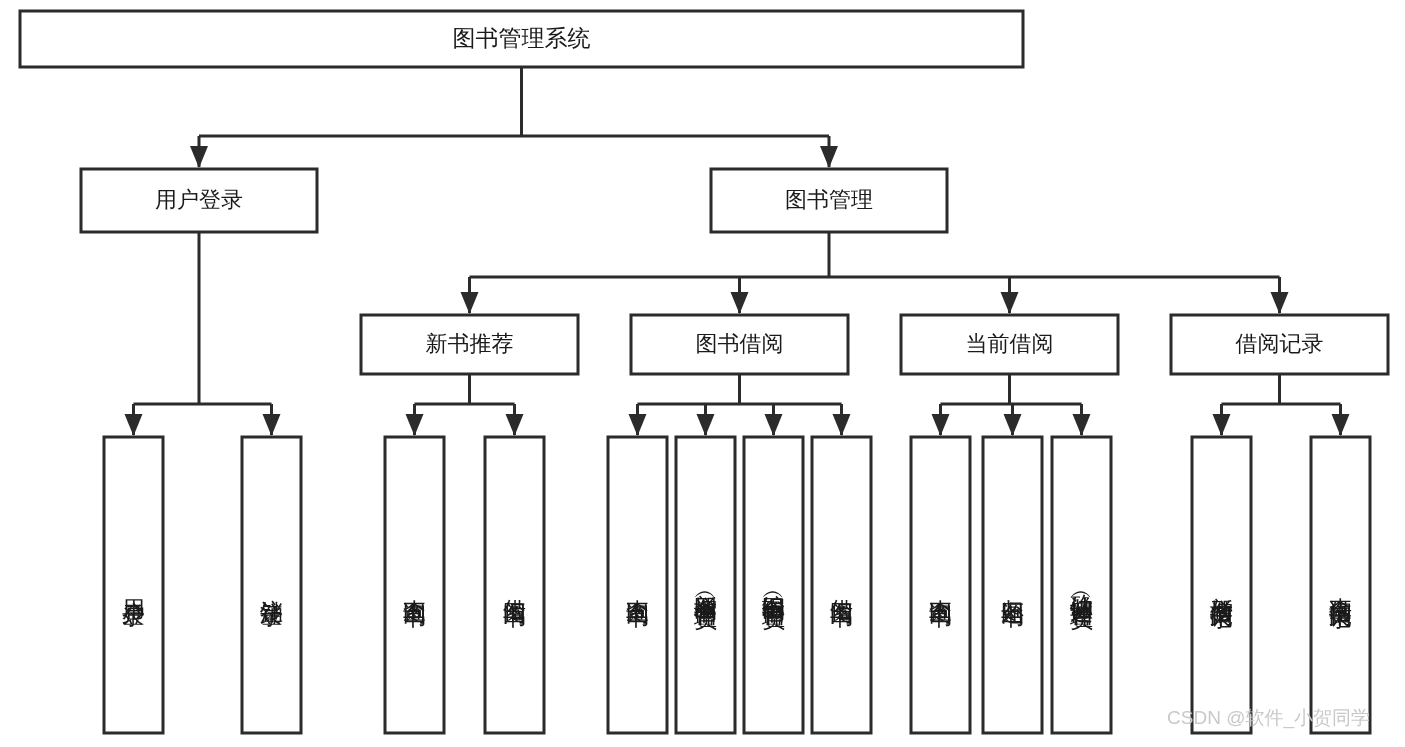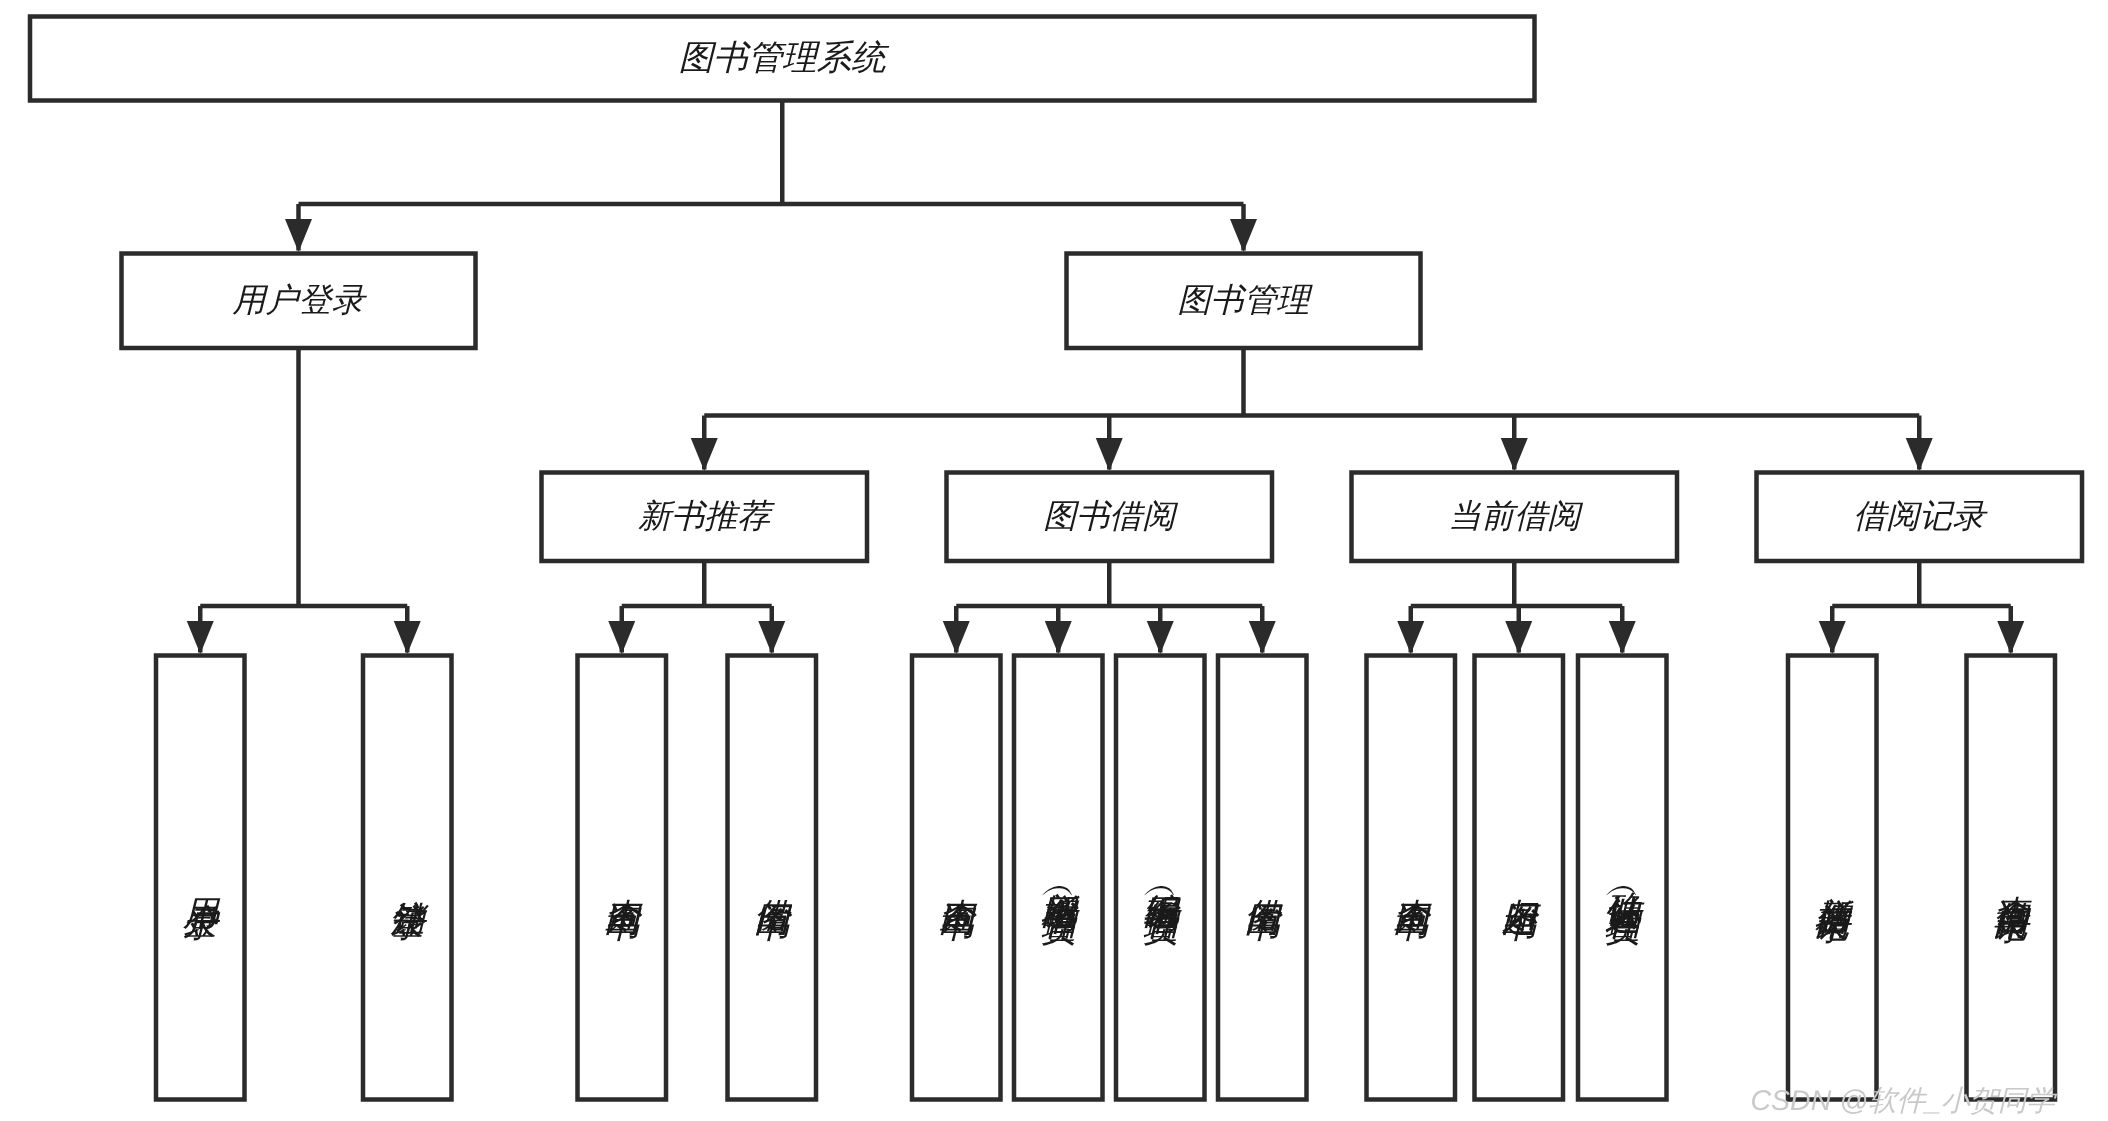--- a/index.html
+++ b/index.html
@@ -12,21 +12,20 @@
     width: 1405px;
     height: 747px;
     font-family: "Liberation Sans", "DejaVu Sans", sans-serif;
     overflow: hidden;
     position: relative;
   }
   #diagram-root {
     position: relative;
     width: 1382px;
     height: 747px;
-    font-style: italic;
   }
   svg#flowchart {
     position: absolute;
     left: 0;
     top: 0;
     width: 1405px;
     height: 747px;
     display: block;
   }
   .node-rect {
@@ -70,21 +69,21 @@
     color: #1a1a1a;
     letter-spacing: 2px;
     white-space: nowrap;
     text-align: center;
     pointer-events: none;
     user-select: none;
   }
   .watermark {
     position: absolute;
     right: 12px;
-    bottom: 0;
+    bottom: 16px;
     font-family: "Liberation Sans", "DejaVu Sans", sans-serif;
     font-size: 19px;
     color: #c9c9c9;
     white-space: nowrap;
     user-select: none;
   }
 </style>
 </head>
 <body>
 

